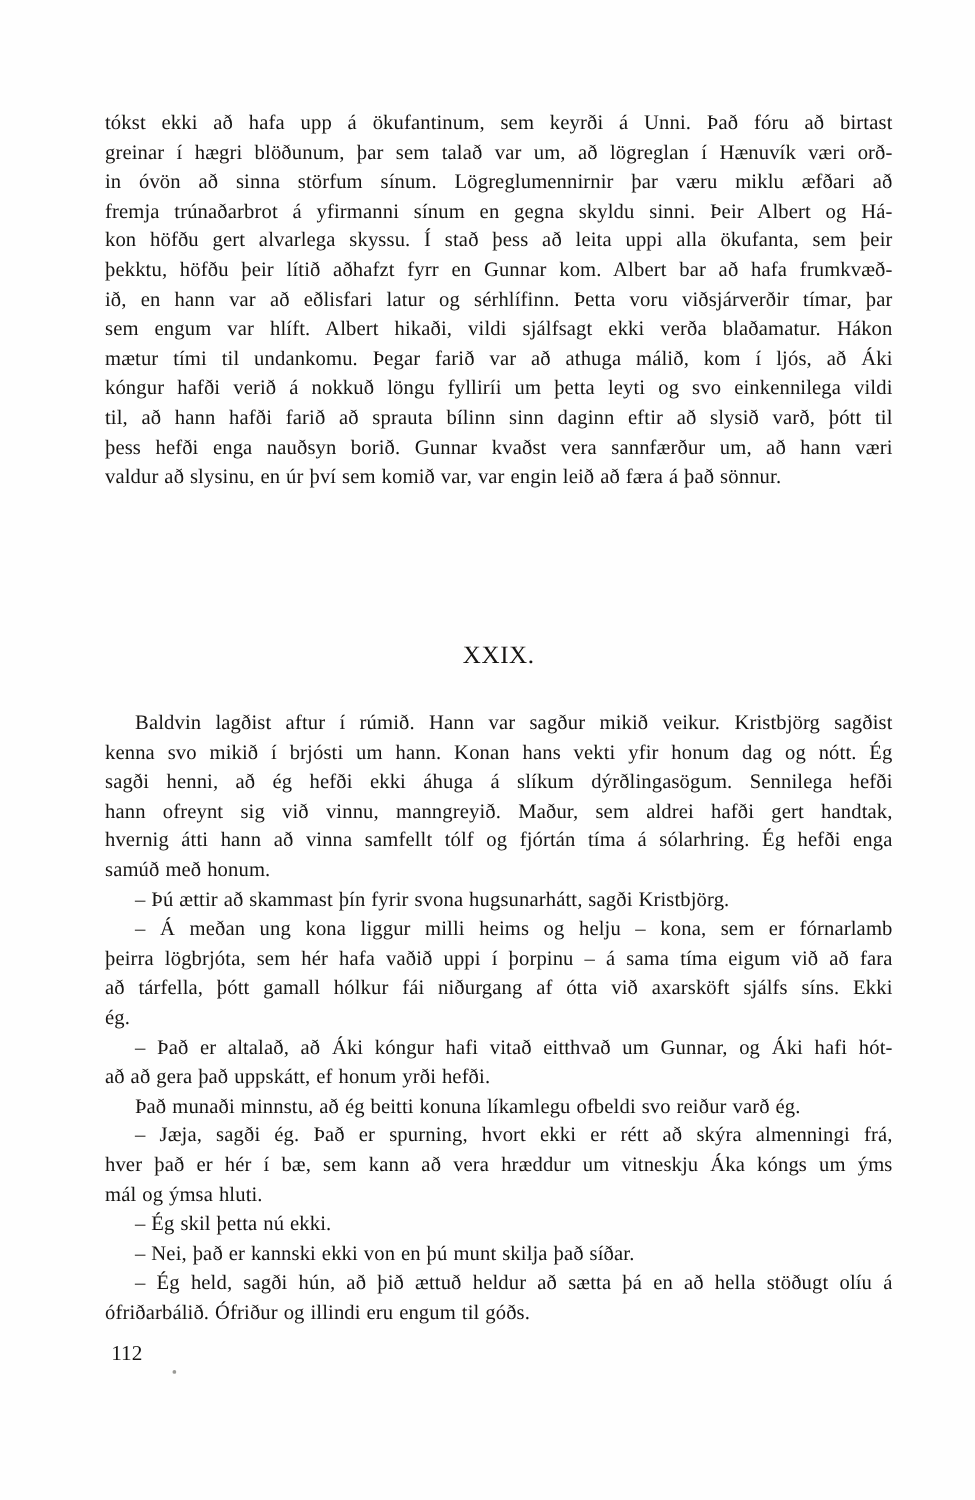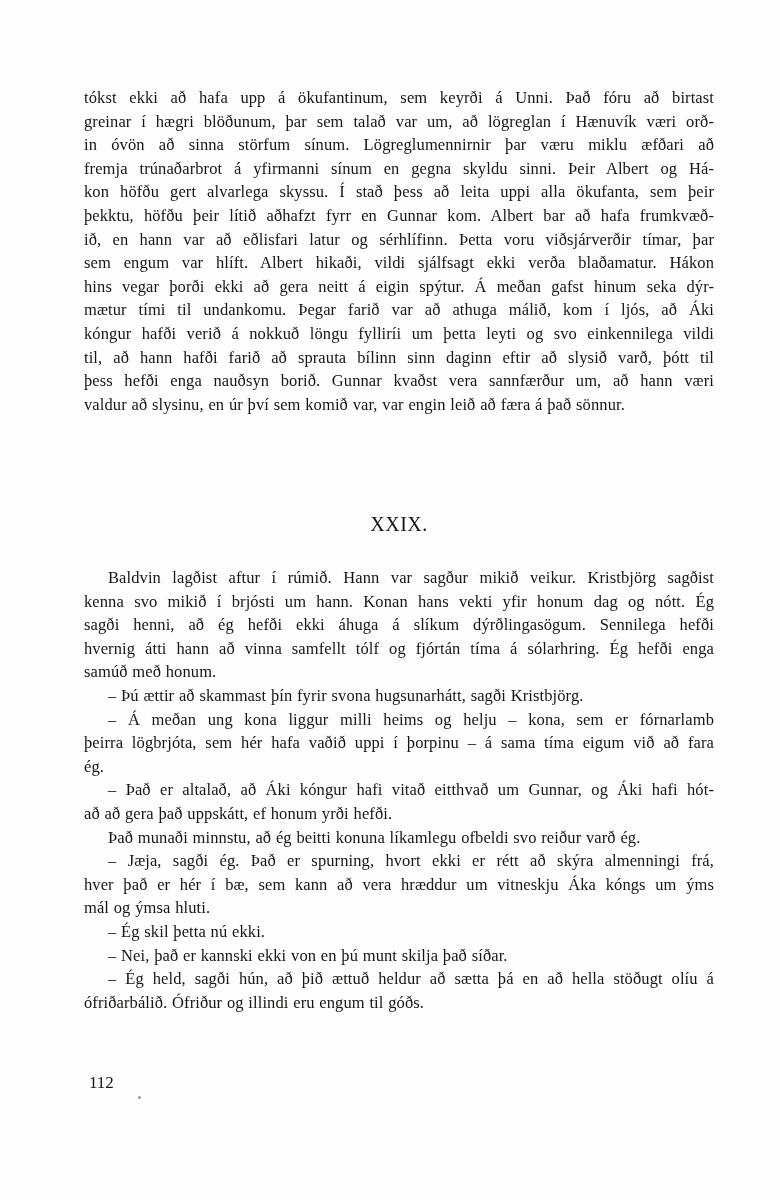--- a/index.html
+++ b/index.html
@@ -73,43 +73,44 @@
   <div id="block-top" class="textblock">
       <div>
         <div class="line">tókst ekki að hafa upp á ökufantinum, sem keyrði á Unni. Það fóru að birtast</div>
         <div class="line">greinar í hægri blöðunum, þar sem talað var um, að lögreglan í Hænuvík væri orð-</div>
         <div class="line">in óvön að sinna störfum sínum. Lögreglumennirnir þar væru miklu æfðari að</div>
         <div class="line">fremja trúnaðarbrot á yfirmanni sínum en gegna skyldu sinni. Þeir Albert og Há-</div>
         <div class="line">kon höfðu gert alvarlega skyssu. Í stað þess að leita uppi alla ökufanta, sem þeir</div>
         <div class="line">þekktu, höfðu þeir lítið aðhafzt fyrr en Gunnar kom. Albert bar að hafa frumkvæð-</div>
         <div class="line">ið, en hann var að eðlisfari latur og sérhlífinn. Þetta voru viðsjárverðir tímar, þar</div>
         <div class="line">sem engum var hlíft. Albert hikaði, vildi sjálfsagt ekki verða blaðamatur. Hákon</div>
-        <div class="line">hins vegar þorði ekki að gera neitt á eigin spýtur. Á meðan gafst hinum seka dýr-</div>
         <div class="line">mætur tími til undankomu. Þegar farið var að athuga málið, kom í ljós, að Áki</div>
         <div class="line">kóngur hafði verið á nokkuð löngu fylliríi um þetta leyti og svo einkennilega vildi</div>
         <div class="line">til, að hann hafði farið að sprauta bílinn sinn daginn eftir að slysið varð, þótt til</div>
         <div class="line">þess hefði enga nauðsyn borið. Gunnar kvaðst vera sannfærður um, að hann væri</div>
         <div class="line last">valdur að slysinu, en úr því sem komið var, var engin leið að færa á það sönnur.</div>
       </div>
     </div>
   <div class="heading">XXIX.</div>
   <div id="block-bottom" class="textblock">
       <div>
         <div class="line indent">Baldvin lagðist aftur í rúmið. Hann var sagður mikið veikur. Kristbjörg sagðist</div>
         <div class="line">kenna svo mikið í brjósti um hann. Konan hans vekti yfir honum dag og nótt. Ég</div>
         <div class="line">sagði henni, að ég hefði ekki áhuga á slíkum dýrðlingasögum. Sennilega hefði</div>
+        <div class="line">hann ofreynt sig við vinnu, manngreyið. Maður, sem aldrei hafði gert handtak,</div>
         <div class="line">hvernig átti hann að vinna samfellt tólf og fjórtán tíma á sólarhring. Ég hefði enga</div>
         <div class="line last">samúð með honum.</div>
       </div>
       <div>
         <div class="line last indent">– Þú ættir að skammast þín fyrir svona hugsunarhátt, sagði Kristbjörg.</div>
       </div>
       <div>
         <div class="line indent">– Á meðan ung kona liggur milli heims og helju – kona, sem er fórnarlamb</div>
         <div class="line">þeirra lögbrjóta, sem hér hafa vaðið uppi í þorpinu – á sama tíma eigum við að fara</div>
+        <div class="line">að tárfella, þótt gamall hólkur fái niðurgang af ótta við axarsköft sjálfs síns. Ekki</div>
         <div class="line last">ég.</div>
       </div>
       <div>
         <div class="line indent">– Það er altalað, að Áki kóngur hafi vitað eitthvað um Gunnar, og Áki hafi hót-</div>
         <div class="line last">að að gera það uppskátt, ef honum yrði hefði.</div>
       </div>
       <div>
         <div class="line last indent">Það munaði minnstu, að ég beitti konuna líkamlegu ofbeldi svo reiður varð ég.</div>
       </div>
       <div>

